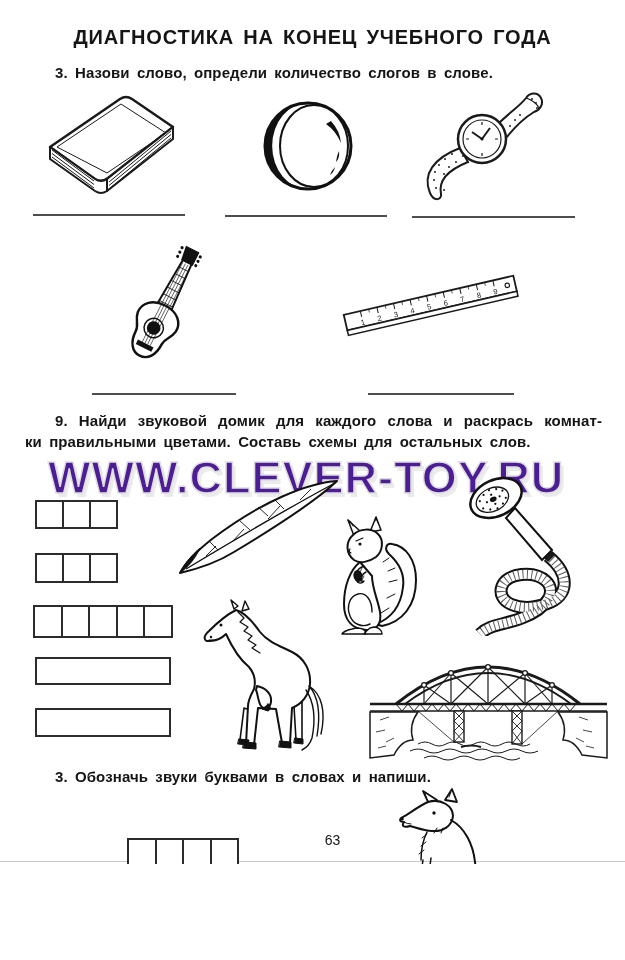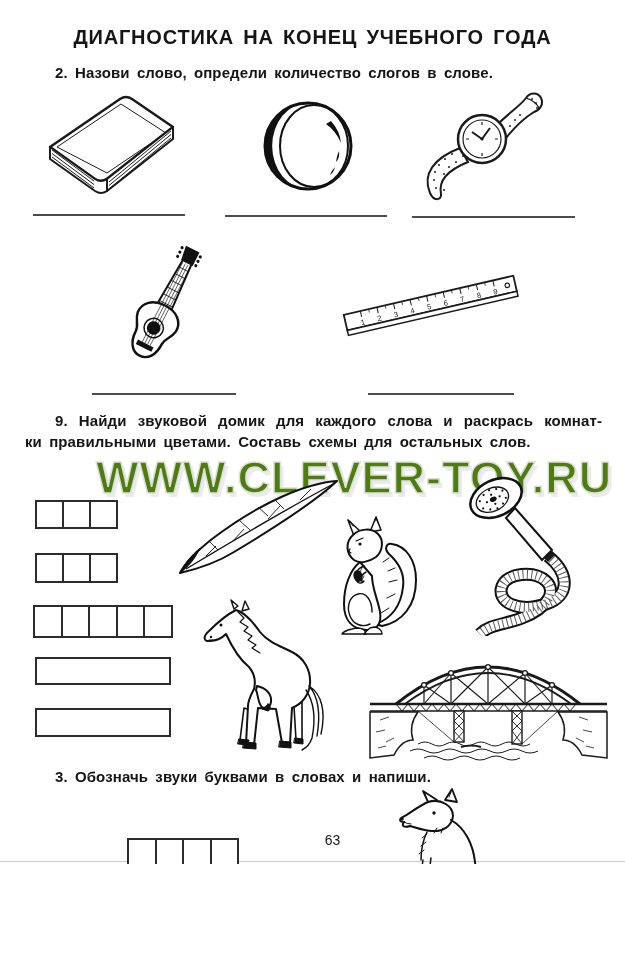--- a/index.html
+++ b/index.html
@@ -7,42 +7,42 @@
         font-family:"Liberation Sans",sans-serif;color:#151515;}
   .abs{position:absolute;}
   .title{top:26px;left:0;width:625px;text-align:center;font-size:20px;font-weight:bold;
          letter-spacing:0.8px;word-spacing:3px;z-index:3;}
   .task{left:25px;width:577px;font-size:15px;font-weight:bold;letter-spacing:0.1px;
         word-spacing:3px;line-height:21px;z-index:3;}
   .indent{text-indent:30px;}
   .just{text-align:justify;text-align-last:justify;}
   .rule{position:absolute;height:2px;background:#4d4d4d;z-index:3;}
   .watermark{position:absolute;left:48px;top:452px;font-size:45px;font-weight:bold;
-             letter-spacing:1px;color:#4d7c0f;-webkit-text-stroke:1.5px #dedede;
-             text-shadow:3px 4px 0 #ebebeb;white-space:nowrap;z-index:1;margin-left:48px;}
+             letter-spacing:1px;color:#4c1d95;-webkit-text-stroke:1.5px #dedede;
+             text-shadow:3px 4px 0 #ebebeb;white-space:nowrap;z-index:1;}
   .sbox{position:absolute;display:flex;border:2px solid #2c2c2c;background:#fff;z-index:2;}
   .sbox div{border-left:2px solid #2c2c2c;}
   .sbox div:first-child{border-left:none;}
   .c25 div{width:25px;height:25px;}
   .c26 div{width:25px;height:26px;}
   .c29 div{width:25.6px;height:29px;}
   .c28 div{width:25.5px;height:28px;}
   .illus{position:absolute;z-index:2;}
   svg{display:block;}
   .pagenum{bottom:16px;left:0;width:625px;text-align:center;font-size:14px;z-index:3;margin-left:20px;}
   .bottom-edge{position:absolute;left:0;bottom:2px;width:625px;height:1px;background:#c8c8c8;}
 </style>
 </head>
 <body>
 
 <div id="page">
 
   <div class="abs title">ДИАГНОСТИКА НА КОНЕЦ УЧЕБНОГО ГОДА</div>
 
-  <div class="abs task indent" style="top:62px;">2. Назови слово, определи количество слогов в слове.</div>
+  <div class="abs task indent" style="top:62px;">3. Назови слово, определи количество слогов в слове.</div>
 
   <div class="illus" style="left:30px;top:92px;">
     <svg width="150" height="115" viewBox="0 0 150 115" fill="none" stroke="#1a1a1a" stroke-linejoin="round">
       <path d="M20,55 L90,7 Q96,3 102,7 L143,35 L78,86 Q71,91 65,87 Z" fill="#fff" stroke-width="2.5"></path>
       <path d="M143,35 L143,47 L77,99 L77,87 Z" fill="#fff" stroke-width="2"></path>
       <path d="M20,55 L20,67 L65,99 Q71,103 77,99 L77,87 Q71,91 65,87 Z" fill="#fff" stroke-width="2"></path>
       <path d="M141,39 L79,90 M141,42.5 L79,93.5 M141,46 L79,97" stroke-width="1"></path>
       <path d="M22,58 L64,89 M22,61.5 L64,92.5 M22,65 L64,96" stroke-width="1"></path>
       <path d="M27,55 L91,12 L136,41 L77,81 Z" stroke-width="1"></path>
     </svg>

